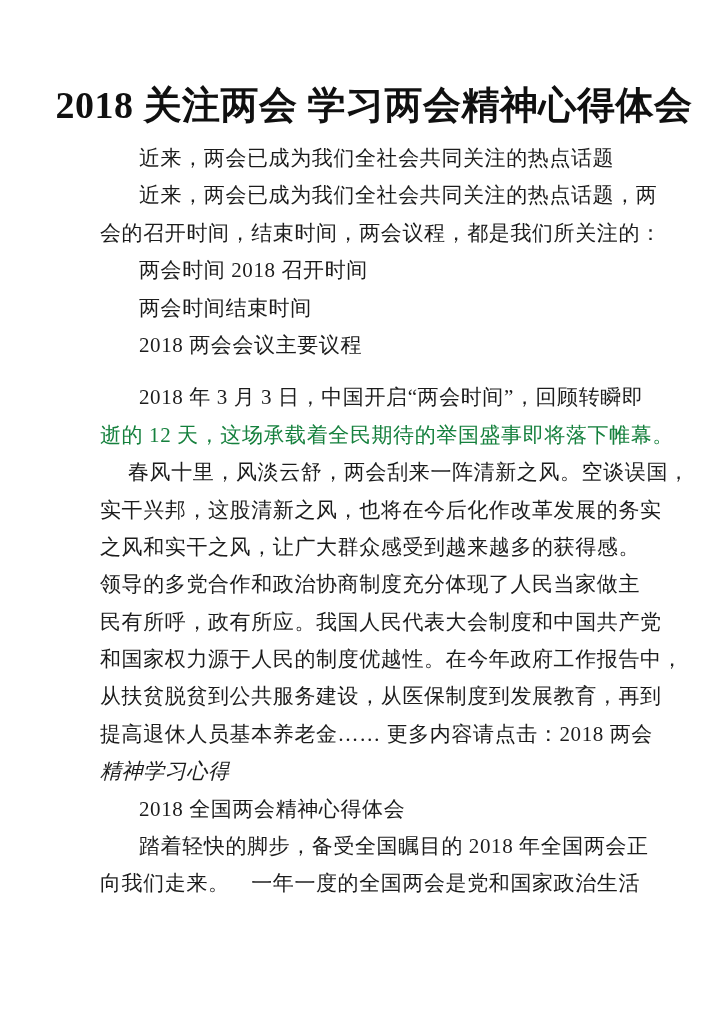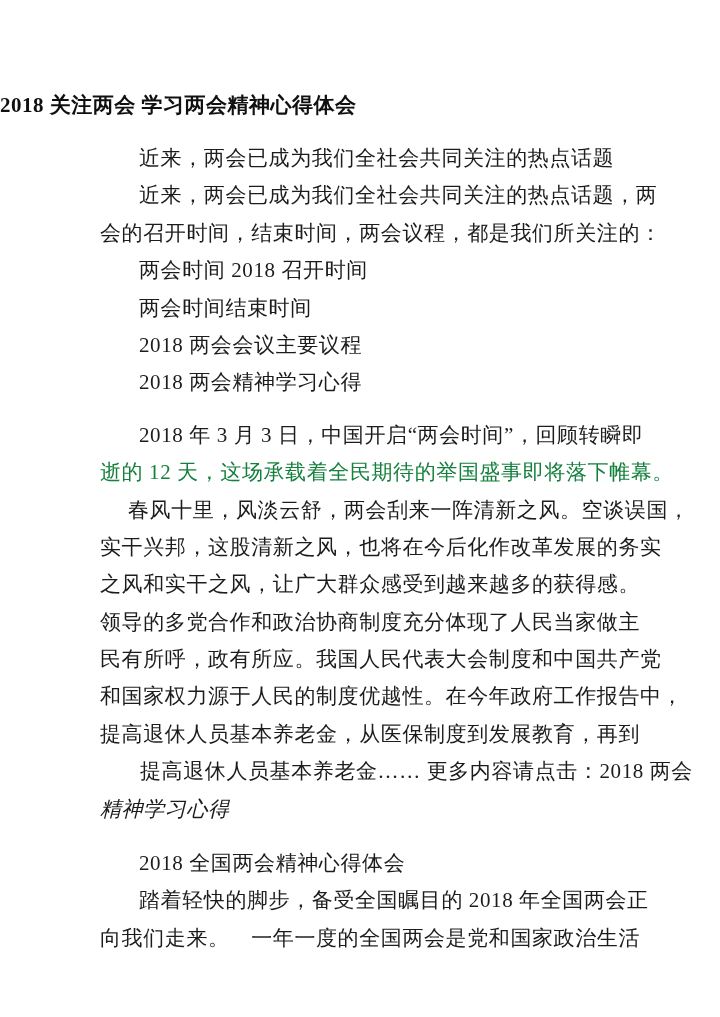--- a/index.html
+++ b/index.html
@@ -13,25 +13,27 @@
     height: 1017px;
     background: #ffffff;
     overflow: hidden;
     font-family: "Liberation Serif", "DejaVu Serif", serif;
   }
   .doc-title {
     margin: 0;
     padding-top: 80px;
     height: 50px;
     line-height: 50px;
-    font-size: 21px;
+    text-align: center;
+    font-size: 38px;
     font-weight: 700;
     letter-spacing: 0.5px;
     color: #101010;
     white-space: pre;
+    padding-left: 28px;
   }
   .doc-body {
     padding: 10px 100px 0 100px;
   }
   .text-line {
     height: 37.4px;
     line-height: 37.4px;
     font-size: 21px;
     letter-spacing: 0.6px;
     color: #1c1c1c;
@@ -46,29 +48,28 @@
 
 <div class="page" style="background: rgb(255, 255, 255);">
   <h1 class="doc-title" style="color: rgb(16, 16, 16);">2018 关注两会 学习两会精神心得体会</h1>
   <div class="doc-body">
       <div class="text-line indent" style="color: rgb(28, 28, 28);">近来，两会已成为我们全社会共同关注的热点话题</div>
       <div class="text-line indent" style="color: rgb(28, 28, 28);">近来，两会已成为我们全社会共同关注的热点话题，两</div>
       <div class="text-line" style="color: rgb(28, 28, 28);">会的召开时间，结束时间，两会议程，都是我们所关注的：</div>
       <div class="text-line indent" style="color: rgb(28, 28, 28);">两会时间 2018 召开时间</div>
       <div class="text-line indent" style="color: rgb(28, 28, 28);">两会时间结束时间</div>
       <div class="text-line indent" style="color: rgb(28, 28, 28);">2018 两会会议主要议程</div>
-      <div class="text-line indent" style="color: rgb(28, 28, 28);">2018 两会精神学习心得</div>
       <div class="text-line indent" style="color: rgb(28, 28, 28); margin-top: 15px;">2018 年 3 月 3 日，中国开启“两会时间”，回顾转瞬即</div>
       <div class="text-line" style="color: #15803d;">逝的 12 天，这场承载着全民期待的举国盛事即将落下帷幕。</div>
       <div class="text-line" style="color: rgb(28, 28, 28); margin-left: 28px;">春风十里，风淡云舒，两会刮来一阵清新之风。空谈误国，</div>
       <div class="text-line" style="color: rgb(28, 28, 28);">实干兴邦，这股清新之风，也将在今后化作改革发展的务实</div>
       <div class="text-line" style="color: rgb(28, 28, 28); text-align: right;">之风和实干之风，让广大群众感受到越来越多的获得感。</div>
       <div class="text-line" style="color: rgb(28, 28, 28);">领导的多党合作和政治协商制度充分体现了人民当家做主</div>
       <div class="text-line" style="color: rgb(28, 28, 28);">民有所呼，政有所应。我国人民代表大会制度和中国共产党</div>
       <div class="text-line" style="color: rgb(28, 28, 28);">和国家权力源于人民的制度优越性。在今年政府工作报告中，</div>
-      <div class="text-line" style="color: rgb(28, 28, 28);">提高退休人员基本养老金，从医保制度到发展教育，再到</div>
-      <div class="text-line" style="color: rgb(28, 28, 28); margin-left: 40px;">提高退休人员基本养老金…… 更多内容请点击：2018 两会</div>
+      <div class="text-line" style="color: rgb(28, 28, 28);">从扶贫脱贫到公共服务建设，从医保制度到发展教育，再到</div>
+      <div class="text-line" style="color: rgb(28, 28, 28);">提高退休人员基本养老金…… 更多内容请点击：2018 两会</div>
       <div class="text-line" style="color: rgb(28, 28, 28); font-style: italic;">精神学习心得</div>
-      <div class="text-line indent" style="color: rgb(28, 28, 28); margin-top: 17px;">2018 全国两会精神心得体会</div>
+      <div class="text-line indent" style="color: rgb(28, 28, 28);">2018 全国两会精神心得体会</div>
       <div class="text-line indent" style="color: rgb(28, 28, 28);">踏着轻快的脚步，备受全国瞩目的 2018 年全国两会正</div>
       <div class="text-line" style="color: rgb(28, 28, 28);">向我们走来。　一年一度的全国两会是党和国家政治生活</div>
     </div>
 </div>
 
 </body></html>

